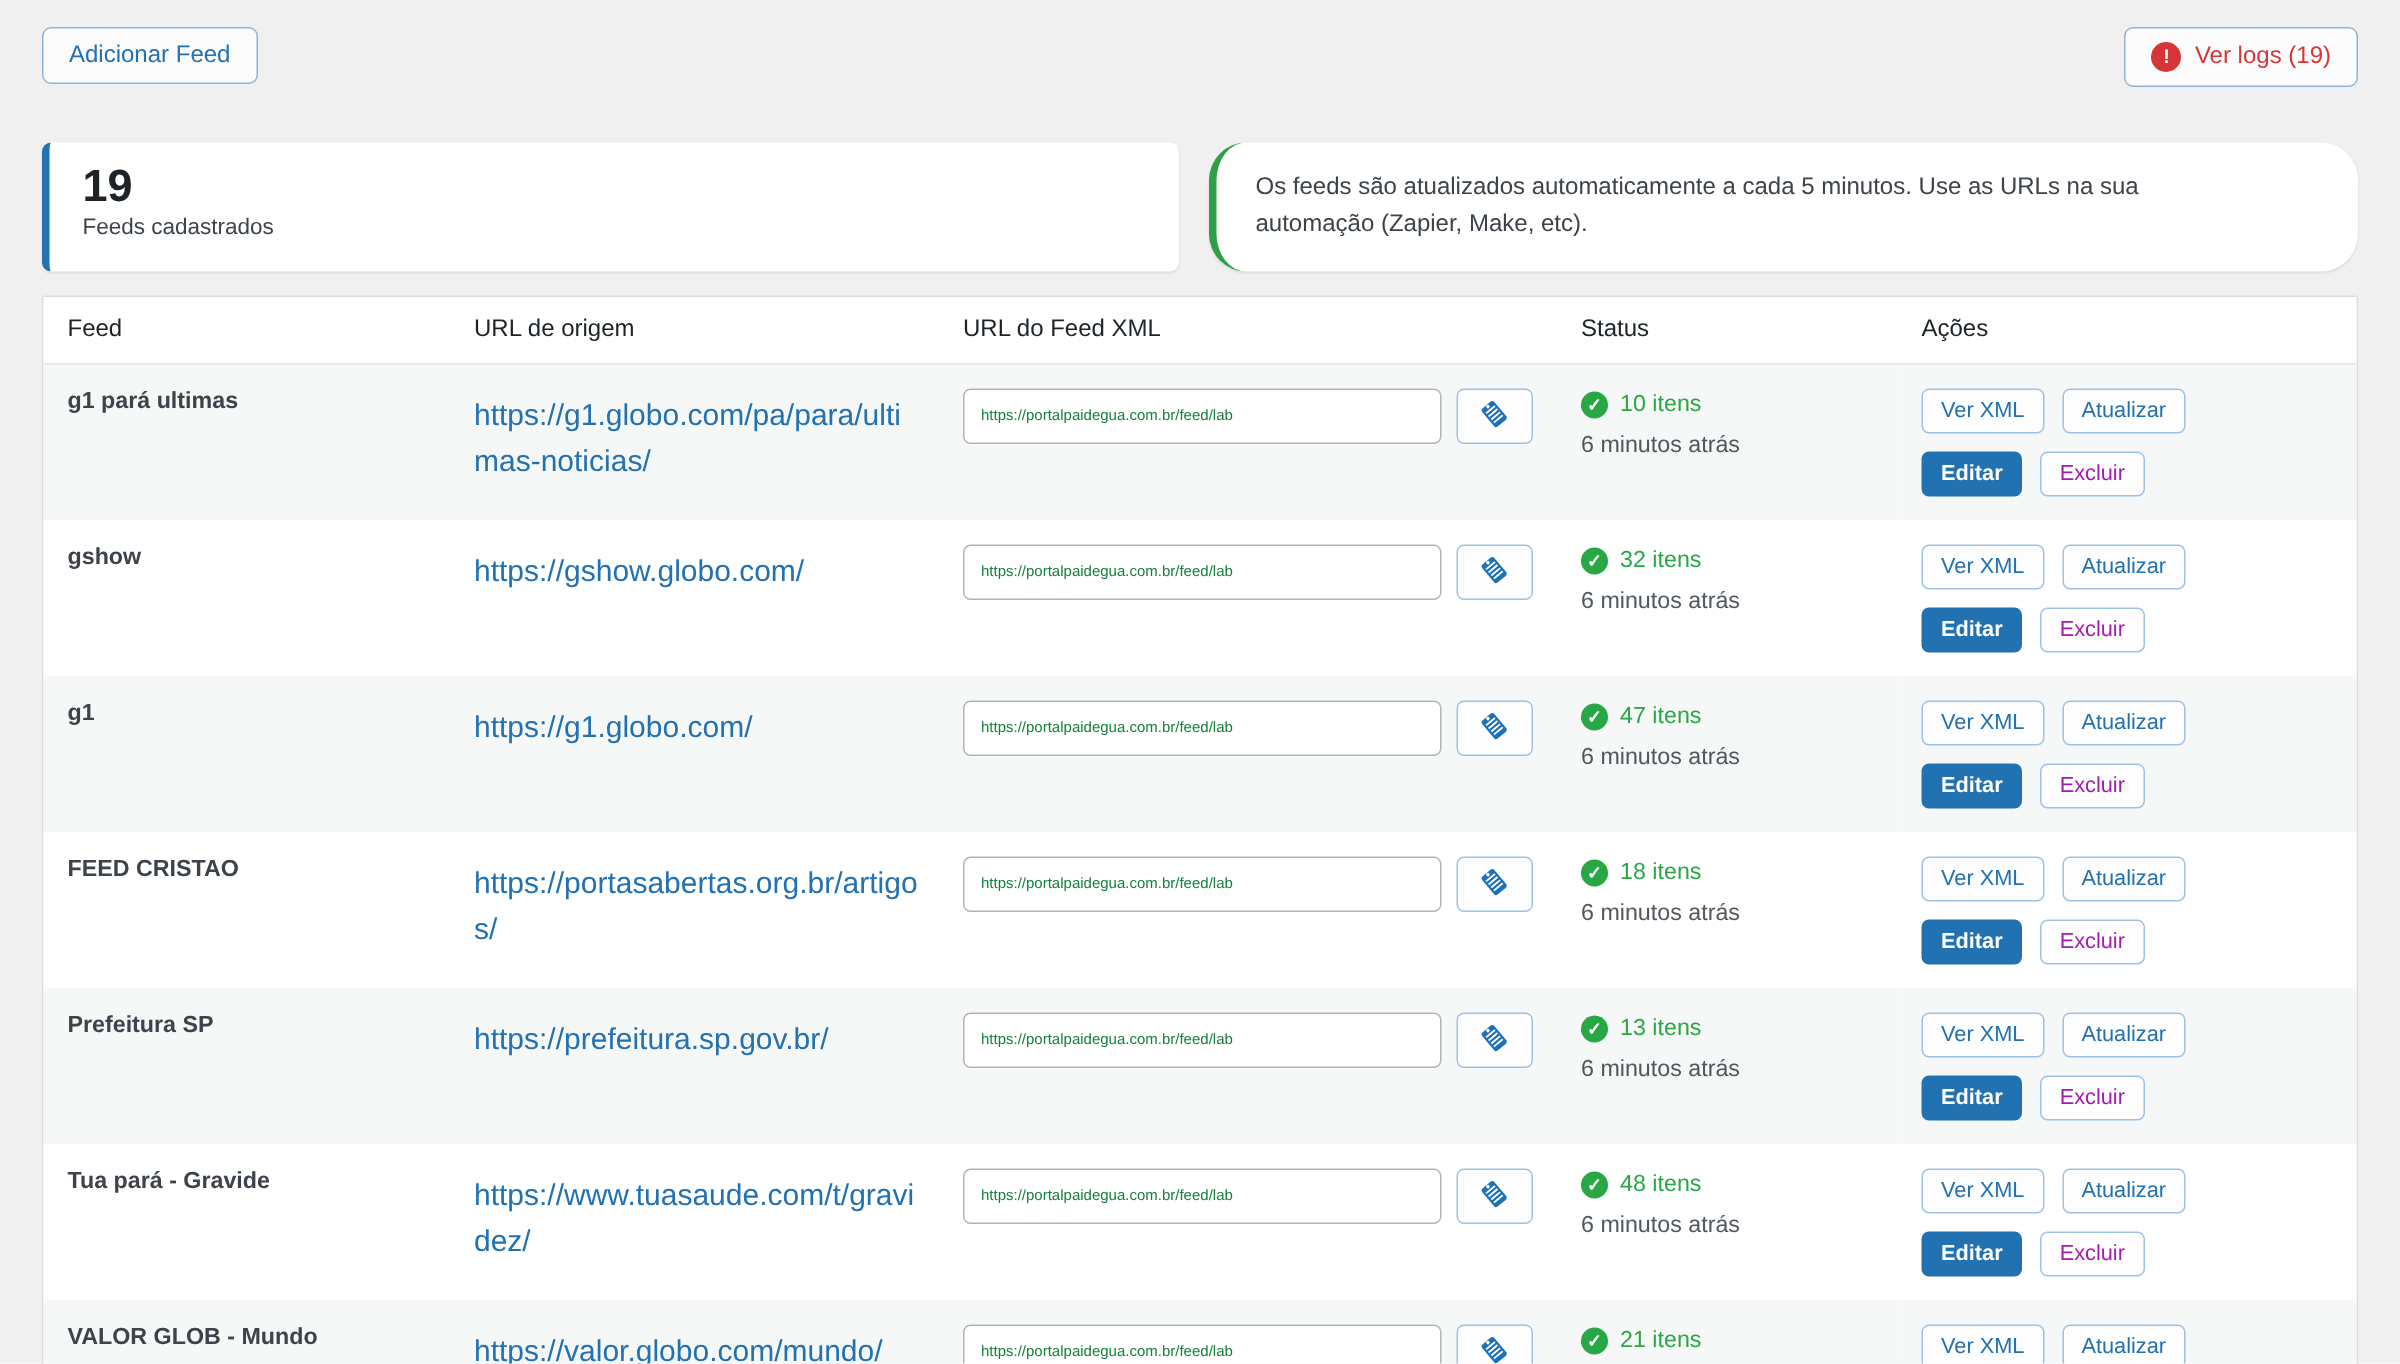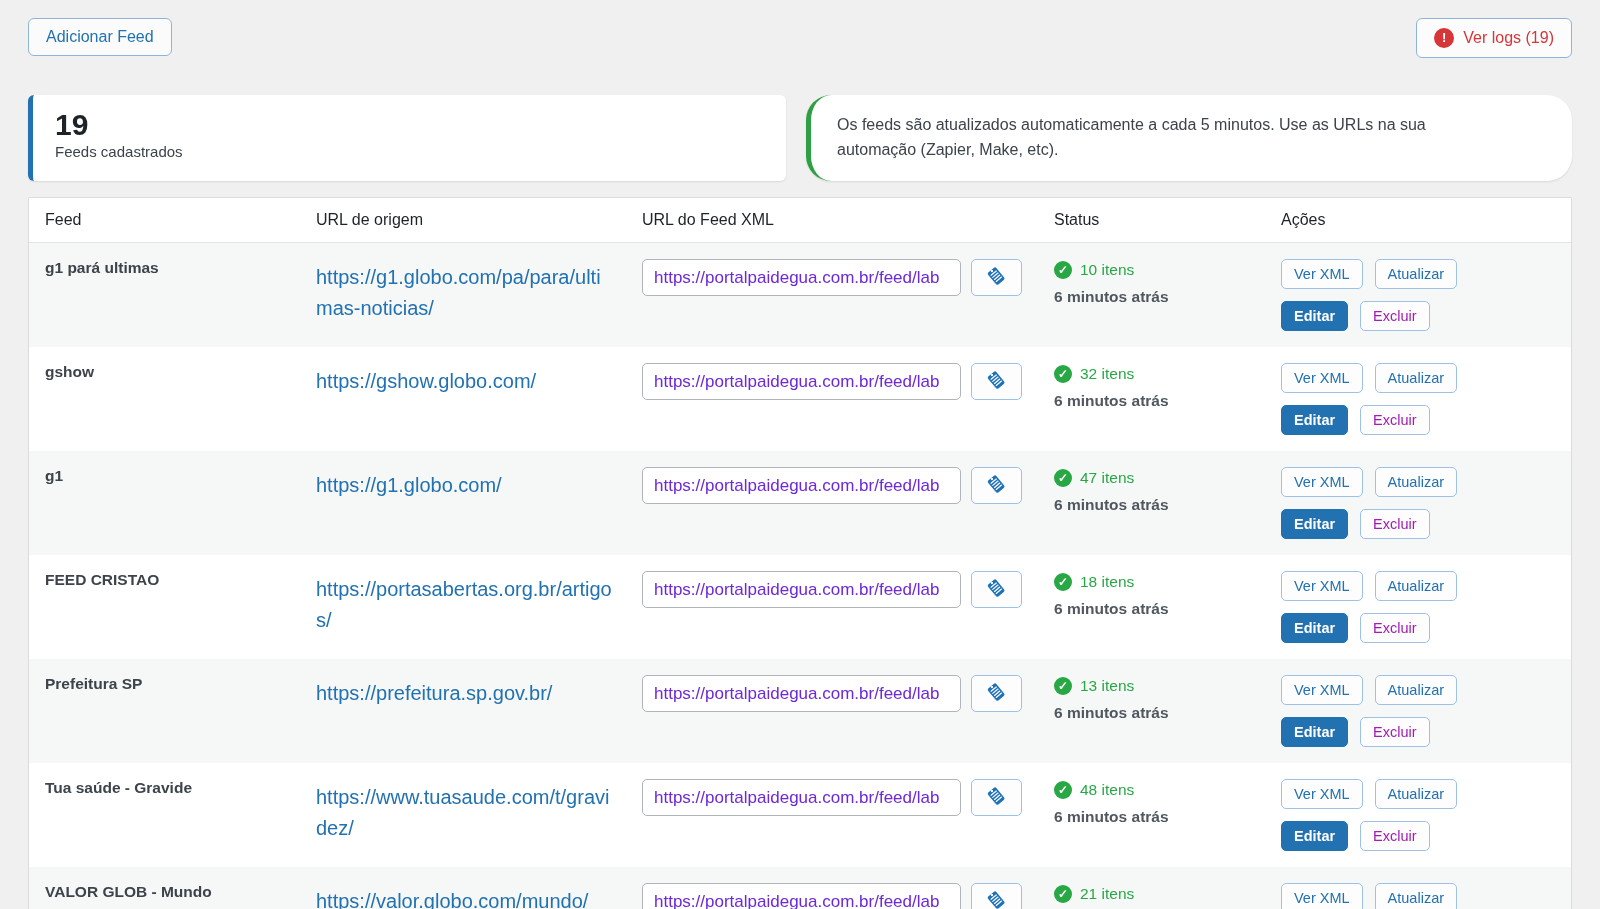--- a/index.html
+++ b/index.html
@@ -58,36 +58,36 @@
   tbody td { padding:16px 16px; vertical-align:top; font-size:15px; }
   tbody tr:nth-child(odd)  { background:#f6f7f7; }
   tbody tr:nth-child(even) { background:#ffffff; }
 
   .feed-name { font-weight:bold; color:#3c434a; font-size:15.5px; padding-top:16px; }
   .src-link  { color:#2271b1; text-decoration:none; font-size:20px; line-height:1.55; display:inline-block; max-width:300px; overflow-wrap:break-word; padding-top:3px; }
 
   .xml-cell { display:flex; gap:10px; align-items:flex-start; }
   .xml-input {
     width:322px; height:37px; border:1px solid #b0b5ba; border-radius:5px;
-    background:#fff; padding:0 11px; font-size:17px; color:#6d28d9;
+    background:#fff; padding:0 11px; font-size:10px; color:#15803d;
     font-family:"Liberation Sans", sans-serif;
     white-space:nowrap; overflow:hidden;
   }
   .copy-btn {
     width:52px; height:37px; border:1px solid #9ec2e6; border-radius:5px;
     background:#fdfdfd; display:flex; align-items:center; justify-content:center; cursor:pointer;
   }
 
   .status-line { display:flex; align-items:center; gap:8px; padding-top:2px; }
   .check-dot {
     width:18px; height:18px; border-radius:50%; background:#28a745; flex:none;
     color:#fff; font-size:12px; font-weight:bold; line-height:18px; text-align:center;
   }
   .items-text { color:#28a745; font-size:15.5px; }
-  .updated-text { color:#50575e; font-size:15.5px; margin-top:9px;font-weight:bold; }
+  .updated-text { color:#50575e; font-size:15.5px; margin-top:9px; }
 
   .actions { display:flex; flex-wrap:wrap; gap:12px; max-width:232px; }
   .act-btn {
     border:1px solid #9ec2e6; border-radius:5px; background:#fdfdfd;
     color:#2271b1; font-size:14.5px; padding:6px 12px; cursor:pointer;
     font-family:"Liberation Sans", sans-serif;
   }
   .act-btn.primary { background:#2271b1; border-color:#2271b1; color:#fff; font-weight:bold; }
   .act-btn.danger  { color:#a21caf; }
 </style>
@@ -317,21 +317,21 @@
       <div class="actions">
         <button class="act-btn">Ver XML</button>
         <button class="act-btn">Atualizar</button>
         <button class="act-btn primary">Editar</button>
         <button class="act-btn danger">Excluir</button>
       </div>
     </td>
   </tr>
 
   <tr>
-    <td class="feed-name">Tua saúde - Gravide</td>
+    <td class="feed-name">Tua pará - Gravide</td>
     <td>
       <a href="#" class="src-link">https://www.tuasaude.com/t/gravidez/</a>
     </td>
     <td>
       <div class="xml-cell">
         <input class="xml-input" type="text" value="https://portalpaidegua.com.br/feed/lab" style="">
         <button class="copy-btn">
           <span>
             <svg viewBox="0 0 24 24" width="23" height="23" aria-hidden="true">
               <g transform="rotate(-40 12 12)">

